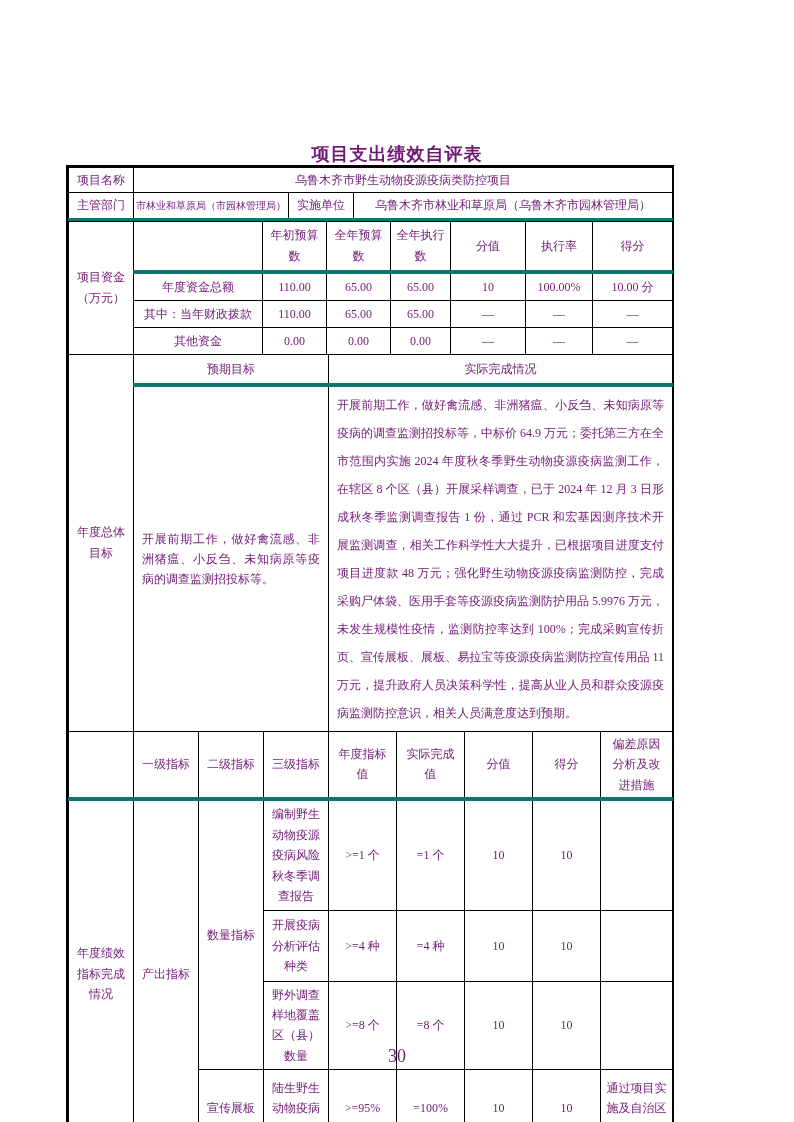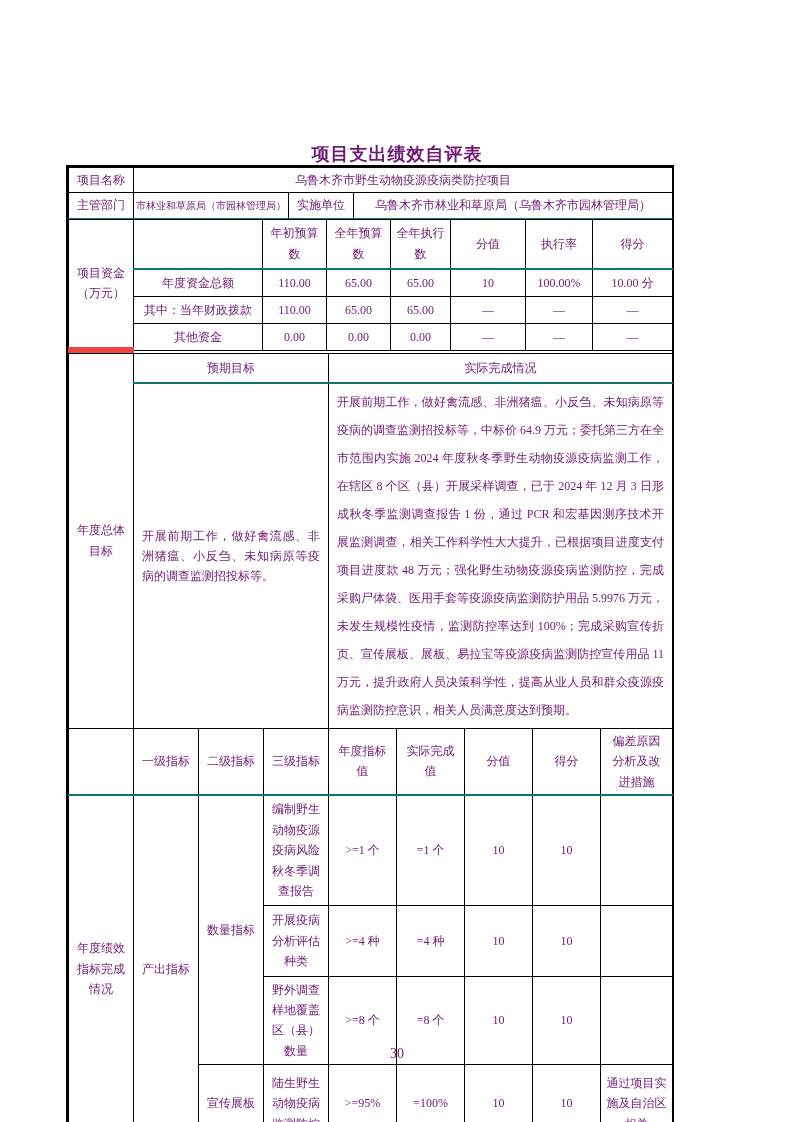--- a/index.html
+++ b/index.html
@@ -15,27 +15,27 @@
   .subtitle{
     text-align:center;font-size:15px;font-weight:bold;margin:0 0 4px 0;line-height:20px;
   }
   .doc-table{width:604px;margin-left:66px;border:2px solid #000;}
   table{border-collapse:collapse;table-layout:fixed;width:604px;}
   table + table{margin-top:-1px;}
   td{
     border:1px solid #000;font-size:12px;text-align:center;vertical-align:middle;
     padding:2px 4px;line-height:1.7;word-break:break-all;overflow:hidden;
   }
-  .hb td{border-bottom:2px solid #0f766e;}
+  .hb td{border-bottom:4px solid #0f766e;}
   .prewrap{white-space:pre-line;}
   .left{text-align:justify;text-justify:inter-ideograph;padding:4px 8px;}
   .small{font-size:10px;padding:2px 1px;}
   .goal-actual{line-height:28px;vertical-align:top;}
   .pagenum{
-    position:absolute;left:0;right:0;top:1046px;text-align:center;font-size:14px;
+    position:absolute;left:0;right:0;top:1046px;text-align:center;font-size:18px;
   }
 </style>
 </head>
 <body>
 
 <div class="page">
 
   <h1 class="title">项目支出绩效自评表</h1>
 
   <div class="doc-table">
@@ -67,21 +67,21 @@
           <col style="width:129px">
           <col style="width:64px">
           <col style="width:64px">
           <col style="width:60px">
           <col style="width:75px">
           <col style="width:67px">
           <col style="width:80px">
         </colgroup>
       <tbody>
           <tr class="hb">
-        <td rowspan="4" class="prewrap" style="border-bottom:7px solid #ef4444;">项目资金
+        <td rowspan="4" class="prewrap" style="border-bottom:1px solid #ef4444;">项目资金
 （万元）</td>
         <td style="height:44px"></td>
         <td>年初预算数</td>
         <td>全年预算数</td>
         <td>全年执行数</td>
         <td>分值</td>
         <td>执行率</td>
         <td>得分</td>
       </tr>
       <tr>

